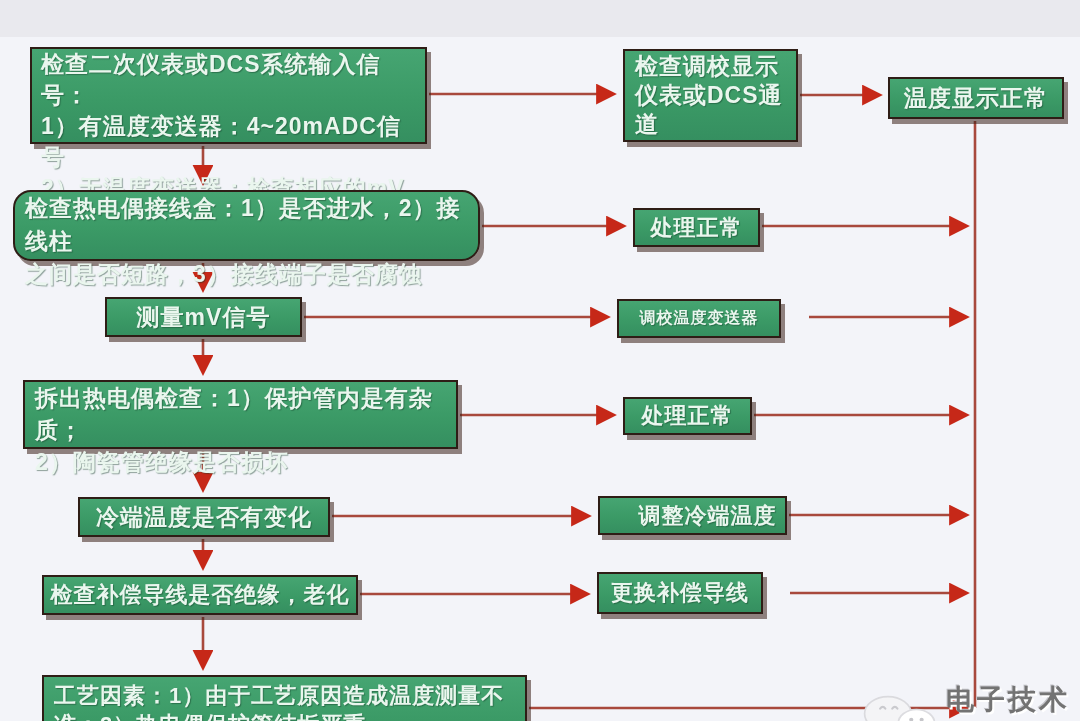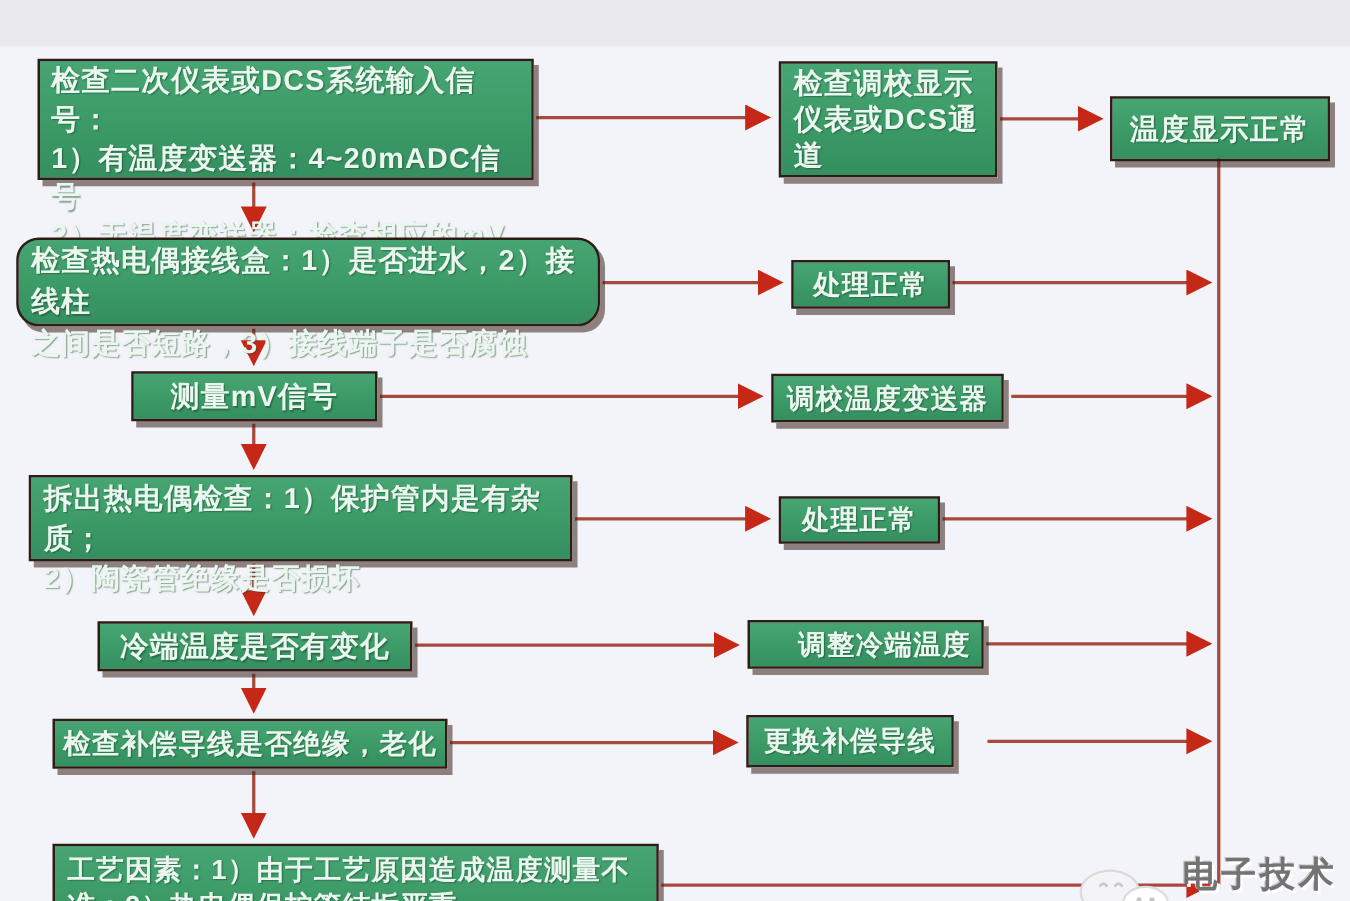--- a/index.html
+++ b/index.html
@@ -91,29 +91,29 @@
 
   <div class="node left" style="left:42px;top:638px;width:485px;height:81px;padding:4px 10px;font-size:22px;line-height:29px;">工艺因素：1）由于工艺原因造成温度测量不
 准；2）热电偶保护管结垢严重</div>
 
   <div class="node left" style="left:623px;top:12px;width:175px;height:93px;padding:1px 10px;font-size:23px;line-height:29px;">检查调校显示
 仪表或DCS通
 道</div>
 
   <div class="node center" style="left:633px;top:171px;width:127px;height:39px;font-size:22px;">处理正常</div>
 
-  <div class="node center" style="left:617px;top:262px;width:186px;height:39px;font-size:22px;text-align:center;">调校温度变送器</div>
+  <div class="node center" style="left:617px;top:262px;width:164px;height:39px;font-size:16px;text-align:center;">调校温度变送器</div>
 
   <div class="node center" style="left:623px;top:360px;width:129px;height:38px;font-size:22px;">处理正常</div>
 
   <div class="node center" style="left:598px;top:459px;width:189px;height:39px;font-size:22px;padding-left:30px;">调整冷端温度</div>
 
   <div class="node center" style="left:597px;top:535px;width:166px;height:42px;font-size:22px;">更换补偿导线</div>
 
-  <div class="node center" style="left:888px;top:40px;width:176px;height:52px;font-size:23px;">温度显示正常</div>
+  <div class="node center" style="left:888px;top:40px;width:176px;height:42px;font-size:23px;">温度显示正常</div>
 
   <div class="wm" style="left:862px;top:644px;">
     <svg width="88" height="56" viewBox="0 0 88 56">
       <ellipse cx="30" cy="22" rx="27" ry="20" fill="#f4f4f6" stroke="#dadade" stroke-width="2"></ellipse>
       <path d="M14 38 L10 48 L24 41 z" fill="#f4f4f6"></path>
       <path d="M21 16 q3 -4 6 0" stroke="#cacace" stroke-width="2.5" fill="none" stroke-linecap="round"></path>
       <path d="M35 16 q3 -4 6 0" stroke="#cacace" stroke-width="2.5" fill="none" stroke-linecap="round"></path>
       <ellipse cx="63" cy="33" rx="21" ry="16" fill="#ffffff" stroke="#dcdce0" stroke-width="2"></ellipse>
       <path d="M55 46 L52 54 L64 48 z" fill="#ffffff"></path>
       <circle cx="57" cy="29" r="2.4" fill="#c6c6ca"></circle>

